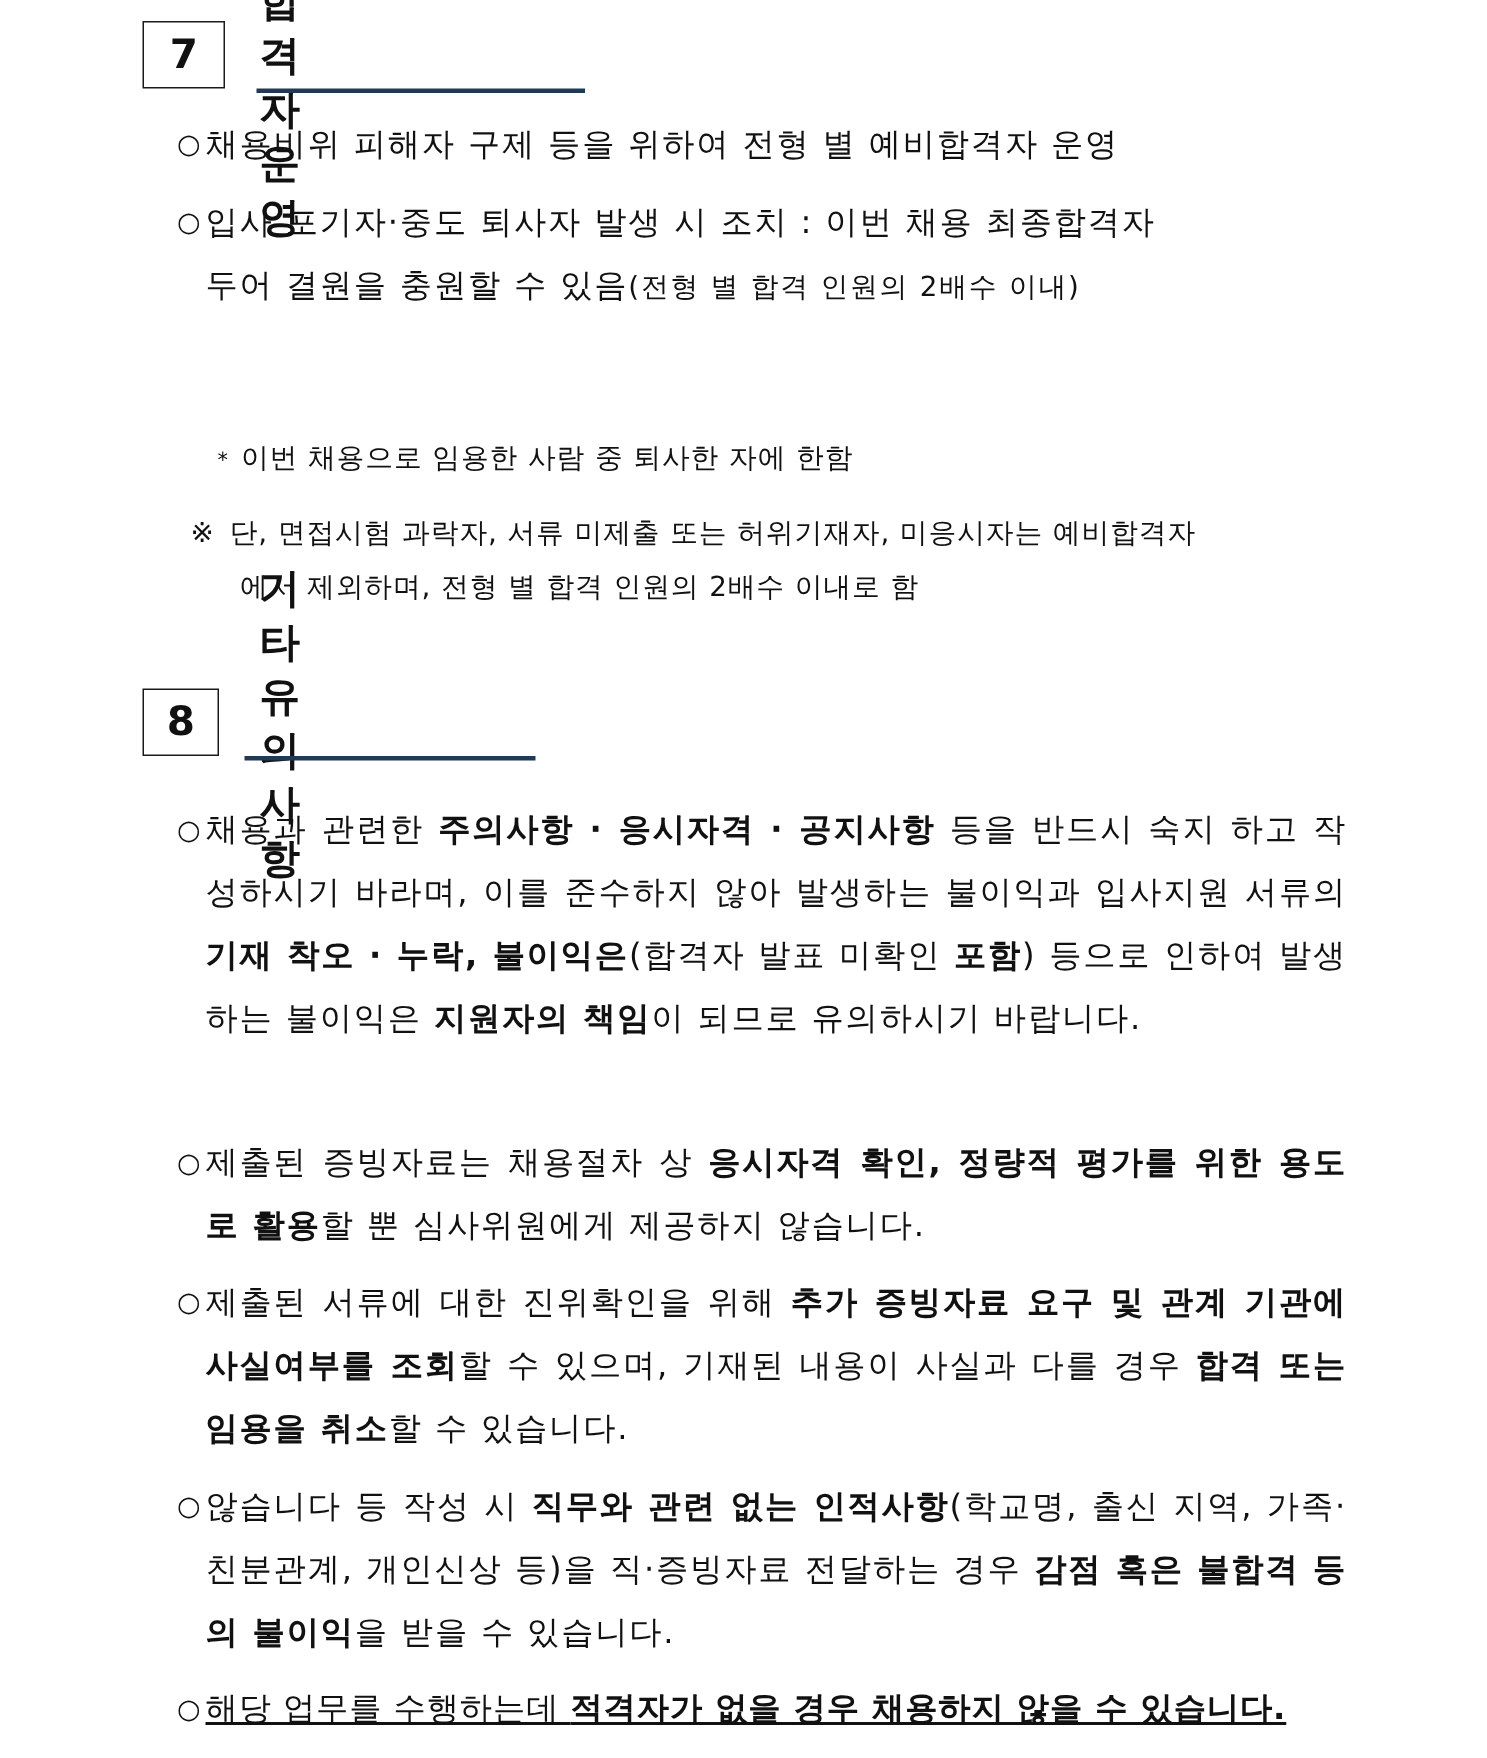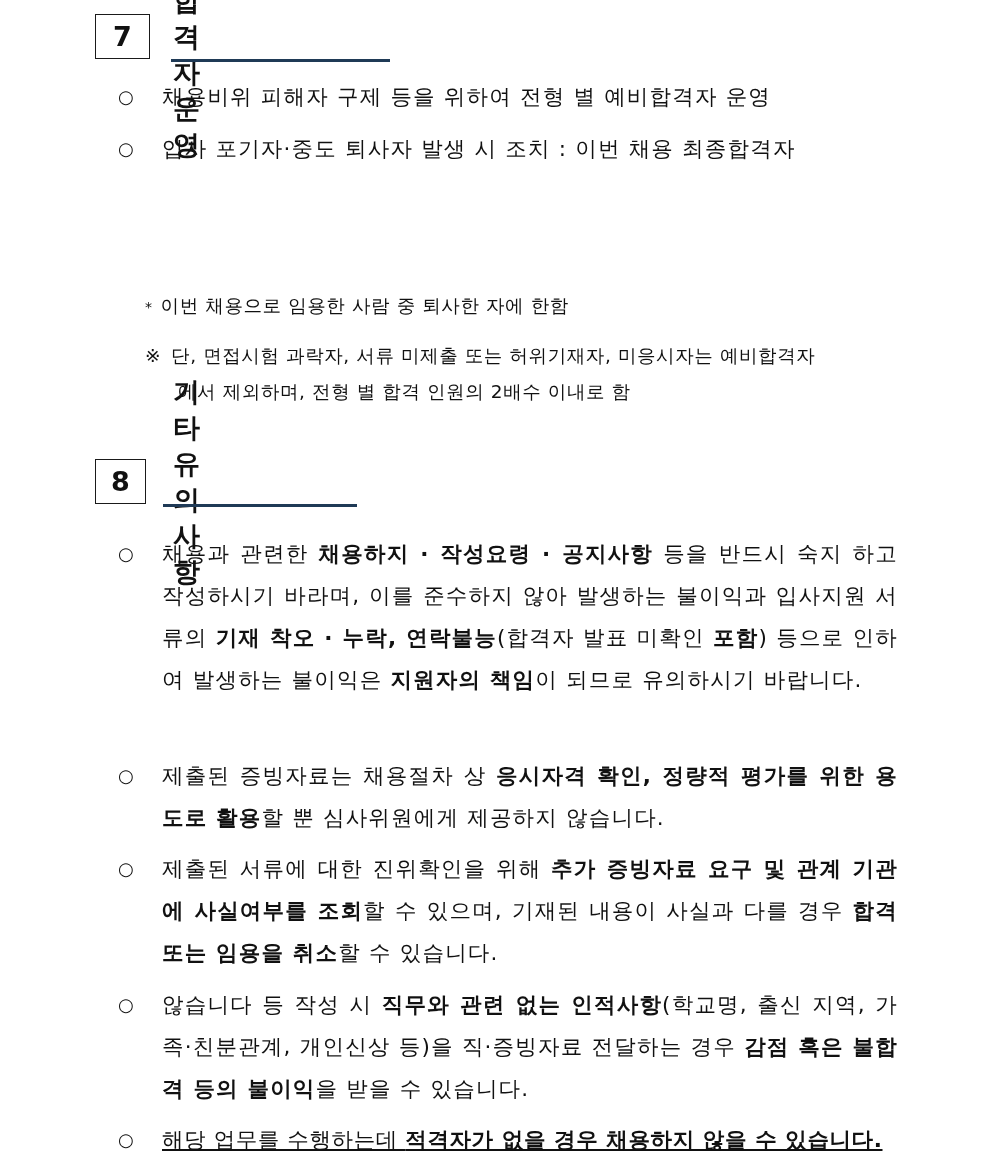--- a/index.html
+++ b/index.html
@@ -7,21 +7,21 @@
          font-family:"DejaVu Sans", "Liberation Sans", sans-serif; }
   .section-head { position:absolute; left:95px; height:44px; }
   .num-box { position:absolute; left:0; top:0; width:55px; height:45px; border:1px solid #1a1a1a;
              box-sizing:border-box; display:flex; align-items:center; justify-content:center;
              font-size:27px; font-weight:bold; }
   .title { position:absolute; top:0; height:45px; display:flex; align-items:center;
            font-size:27px; font-weight:bold; letter-spacing:1px; }
   .title-line { position:absolute; height:3px; background:#1f3a56; }
   .item { position:absolute; left:118px; width:780px; font-size:21.5px; line-height:42px; }
   .item .bullet { position:absolute; left:0; top:0; width:20px; font-size:18px; }
-  .item .body { margin-left:44px; text-align:justify; text-align-last:left; letter-spacing:1.2px; }
+  .item .body { margin-left:19px; text-align:justify; text-align-last:left; letter-spacing:1.2px; }
   .note { position:absolute; font-size:18.5px; line-height:36px; letter-spacing:0.6px; }
   b { font-weight:bold; }
 </style>
 </head>
 <body>
 
 <div class="section-head" style="top:14px;">
   <div class="num-box">7</div>
   <div class="title" style="left:78px;">예비합격자 운영</div>
   <div class="title-line" style="left:76px; top:45px; width:219px;"></div>
@@ -29,44 +29,47 @@
 
 <div class="item" style="top:76px;">
   <span class="bullet">○</span>
   <div class="body">채용비위 피해자 구제 등을 위하여 전형 별 예비합격자 운영</div>
 </div>
 
 <div class="item" style="top:128px;">
   <span class="bullet">○</span>
   <div class="body" style="text-align:center;">
     <div>입사 포기자·중도 퇴사자 발생 시 조치 : 이번 채용 최종합격자</div>
+    <div>
+      <span>두어 결원을 충원할 수 있음</span><span style="font-size:18.5px;">(전형 별 합격 인원의 2배수 이내)</span>
+    </div>
   </div>
 </div>
 
 <div class="note" style="left:145px; top:288px;">
   <span style="font-size:14px; margin-right:8px;">*</span><span>이번 채용으로 임용한 사람 중 퇴사한 자에 한함</span>
 </div>
 
-<div class="note" style="left:145px; top:338px; width:780px;">
+<div class="note" style="left:127px; top:338px; width:780px;">
   <div>
     <span style="margin-right:10px;">※</span><span>단, 면접시험 과락자, 서류 미제출 또는 허위기재자, 미응시자는 예비합격자</span>
   </div>
   <div style="margin-left:33px;">에서 제외하며, 전형 별 합격 인원의 2배수 이내로 함</div>
 </div>
 
 <div class="section-head" style="top:459px;">
   <div class="num-box" style="width:51px;">8</div>
   <div class="title" style="left:78px;">기타유의사항</div>
   <div class="title-line" style="left:68px; top:45px; width:194px;"></div>
 </div>
 
 <div class="item" style="top:533px;">
   <span class="bullet">○</span>
   <div class="body">
-    <span>채용과 관련한 </span><b>채용하지 · 작성요령 · 공지사항</b><span> 등을 반드시 숙지 하고 작성하시기 바라며, 이를 준수하지 않아 발생하는 불이익과 입사지원 서류의 </span><b>기재 착오 · 누락, 연락불능</b><span>(합격자 발표 미확인 </span><b>포함</b><span>) 등으로 인하여 발생하는 불이익은 </span><b>지원자의 책임</b><span>이 되므로 유의하시기 바랍니다.</span>
+    <span>채용과 관련한 </span><b>주의사항 · 응시자격 · 공지사항</b><span> 등을 반드시 숙지 하고 작성하시기 바라며, 이를 준수하지 않아 발생하는 불이익과 입사지원 서류의 </span><b>기재 착오 · 누락, 불이익은</b><span>(합격자 발표 미확인 </span><b>포함</b><span>) 등으로 인하여 발생하는 불이익은 </span><b>지원자의 책임</b><span>이 되므로 유의하시기 바랍니다.</span>
   </div>
 </div>
 
 <div class="item" style="top:755px;">
   <span class="bullet">○</span>
   <div class="body">
     <span>제출된 증빙자료는 채용절차 상 </span><b>응시자격 확인, 정량적 평가를 위한 용도로 활용</b><span>할 뿐 심사위원에게 제공하지 않습니다.</span>
   </div>
 </div>
 

